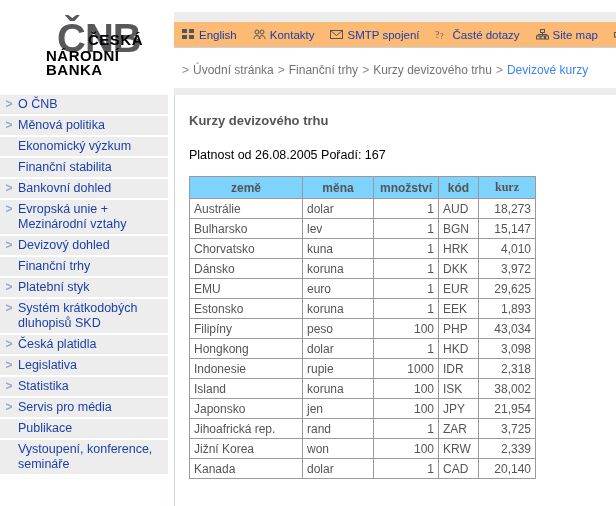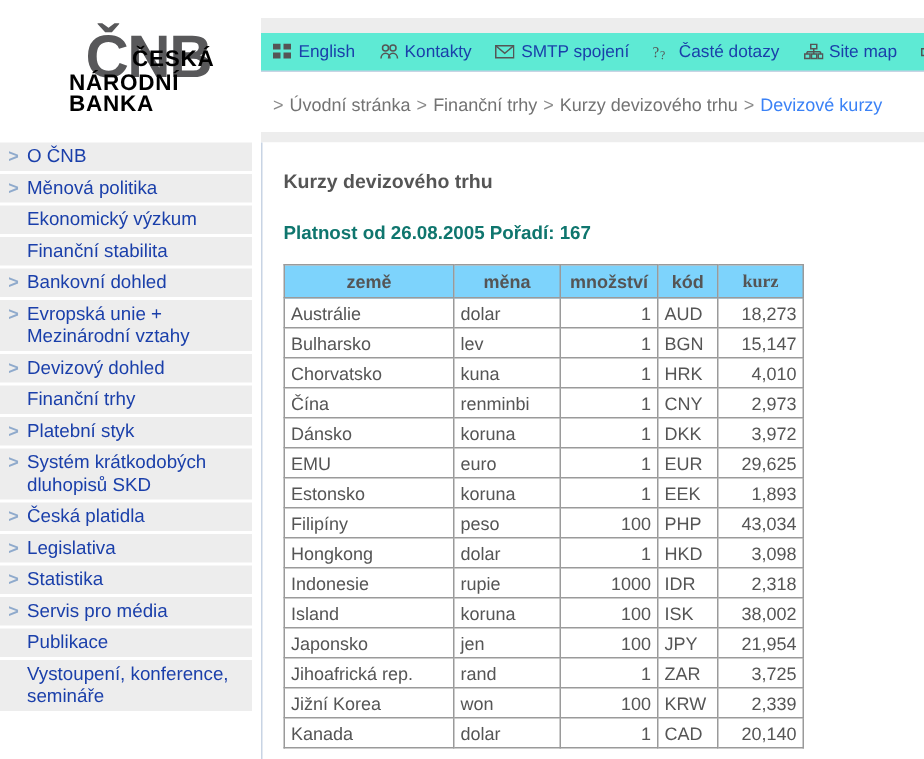--- a/index.html
+++ b/index.html
@@ -21,21 +21,21 @@
   }
   .lw1{left:78px;top:26px;}
   .lw2{left:36px;top:42px;}
   .lw3{left:36px;top:56px;}
 
   
   #right{position:absolute;left:174px;top:0;width:442px;height:506px;}
   #topbarwrap{position:absolute;left:0;top:12px;width:442px;}
   .graystrip{background:#ededed;height:10px;width:442px;}
   #topnav{
-    background:#5eead4;border-bottom:1px solid #c8d4e4;
+    background:#fdba74;border-bottom:1px solid #c8d4e4;
     height:26px;display:flex;align-items:center;gap:16px;padding-left:8px;
     box-sizing:border-box;white-space:nowrap;overflow:hidden;
   }
   .navitem{display:flex;align-items:center;gap:4px;cursor:pointer;}
   .navitem .lbl{color:#1a3faa;font-size:11.5px;white-space:nowrap;}
   .navicon{width:13px;height:11px;display:inline-block;flex:0 0 auto;color:#444;}
   .navicon svg{display:block;}
 
   
   #breadcrumb{
@@ -48,21 +48,21 @@
   #breadcrumb .crumb.last{color:#3b82f6;text-align:right;}
 
   
   #mainstrip{position:absolute;left:0;top:88px;width:442px;height:7px;background:#ededed;}
   #main{
     position:absolute;left:0;top:95px;width:442px;height:411px;
     background:#ffffff;border-left:1px solid #c8d4e4;box-sizing:border-box;
     padding:18px 0 0 14px;overflow:hidden;
   }
   #pagetitle{font-size:13px;font-weight:bold;color:#555;margin:0 0 20px 0;}
-  #validity{font-size:12.5px;font-weight:bold;color:#0f766e;margin:0 0 14px 0;}
+  #validity{font-size:12.5px;font-weight:normal;color:#000000;margin:0 0 14px 0;}
 
   
   table.rates{border-collapse:collapse;border:1px solid #9a9a9a;font-size:12px;color:#555;}
   table.rates th{
     background:#7dd3fc;border:1px solid #9a9a9a;font-weight:bold;
     text-align:center;padding:2px 4px;height:17px;color:#555;font-size:12px;
   }
   table.rates td{border:1px solid #9a9a9a;padding:1px 4px;height:17px;color:#555;}
   td.c-zeme{width:104px;text-align:left;}
   td.c-mena{width:62px;text-align:left;}
@@ -217,27 +217,20 @@
               <td class="c-kurz">15,147</td>
             </tr>
             <tr>
               <td class="c-zeme">Chorvatsko</td>
               <td class="c-mena">kuna</td>
               <td class="c-mnozstvi">1</td>
               <td class="c-kod">HRK</td>
               <td class="c-kurz">4,010</td>
             </tr>
             <tr>
-              <td class="c-zeme">Čína</td>
-              <td class="c-mena">renminbi</td>
-              <td class="c-mnozstvi">1</td>
-              <td class="c-kod">CNY</td>
-              <td class="c-kurz">2,973</td>
-            </tr>
-            <tr>
               <td class="c-zeme">Dánsko</td>
               <td class="c-mena">koruna</td>
               <td class="c-mnozstvi">1</td>
               <td class="c-kod">DKK</td>
               <td class="c-kurz">3,972</td>
             </tr>
             <tr>
               <td class="c-zeme">EMU</td>
               <td class="c-mena">euro</td>
               <td class="c-mnozstvi">1</td>

